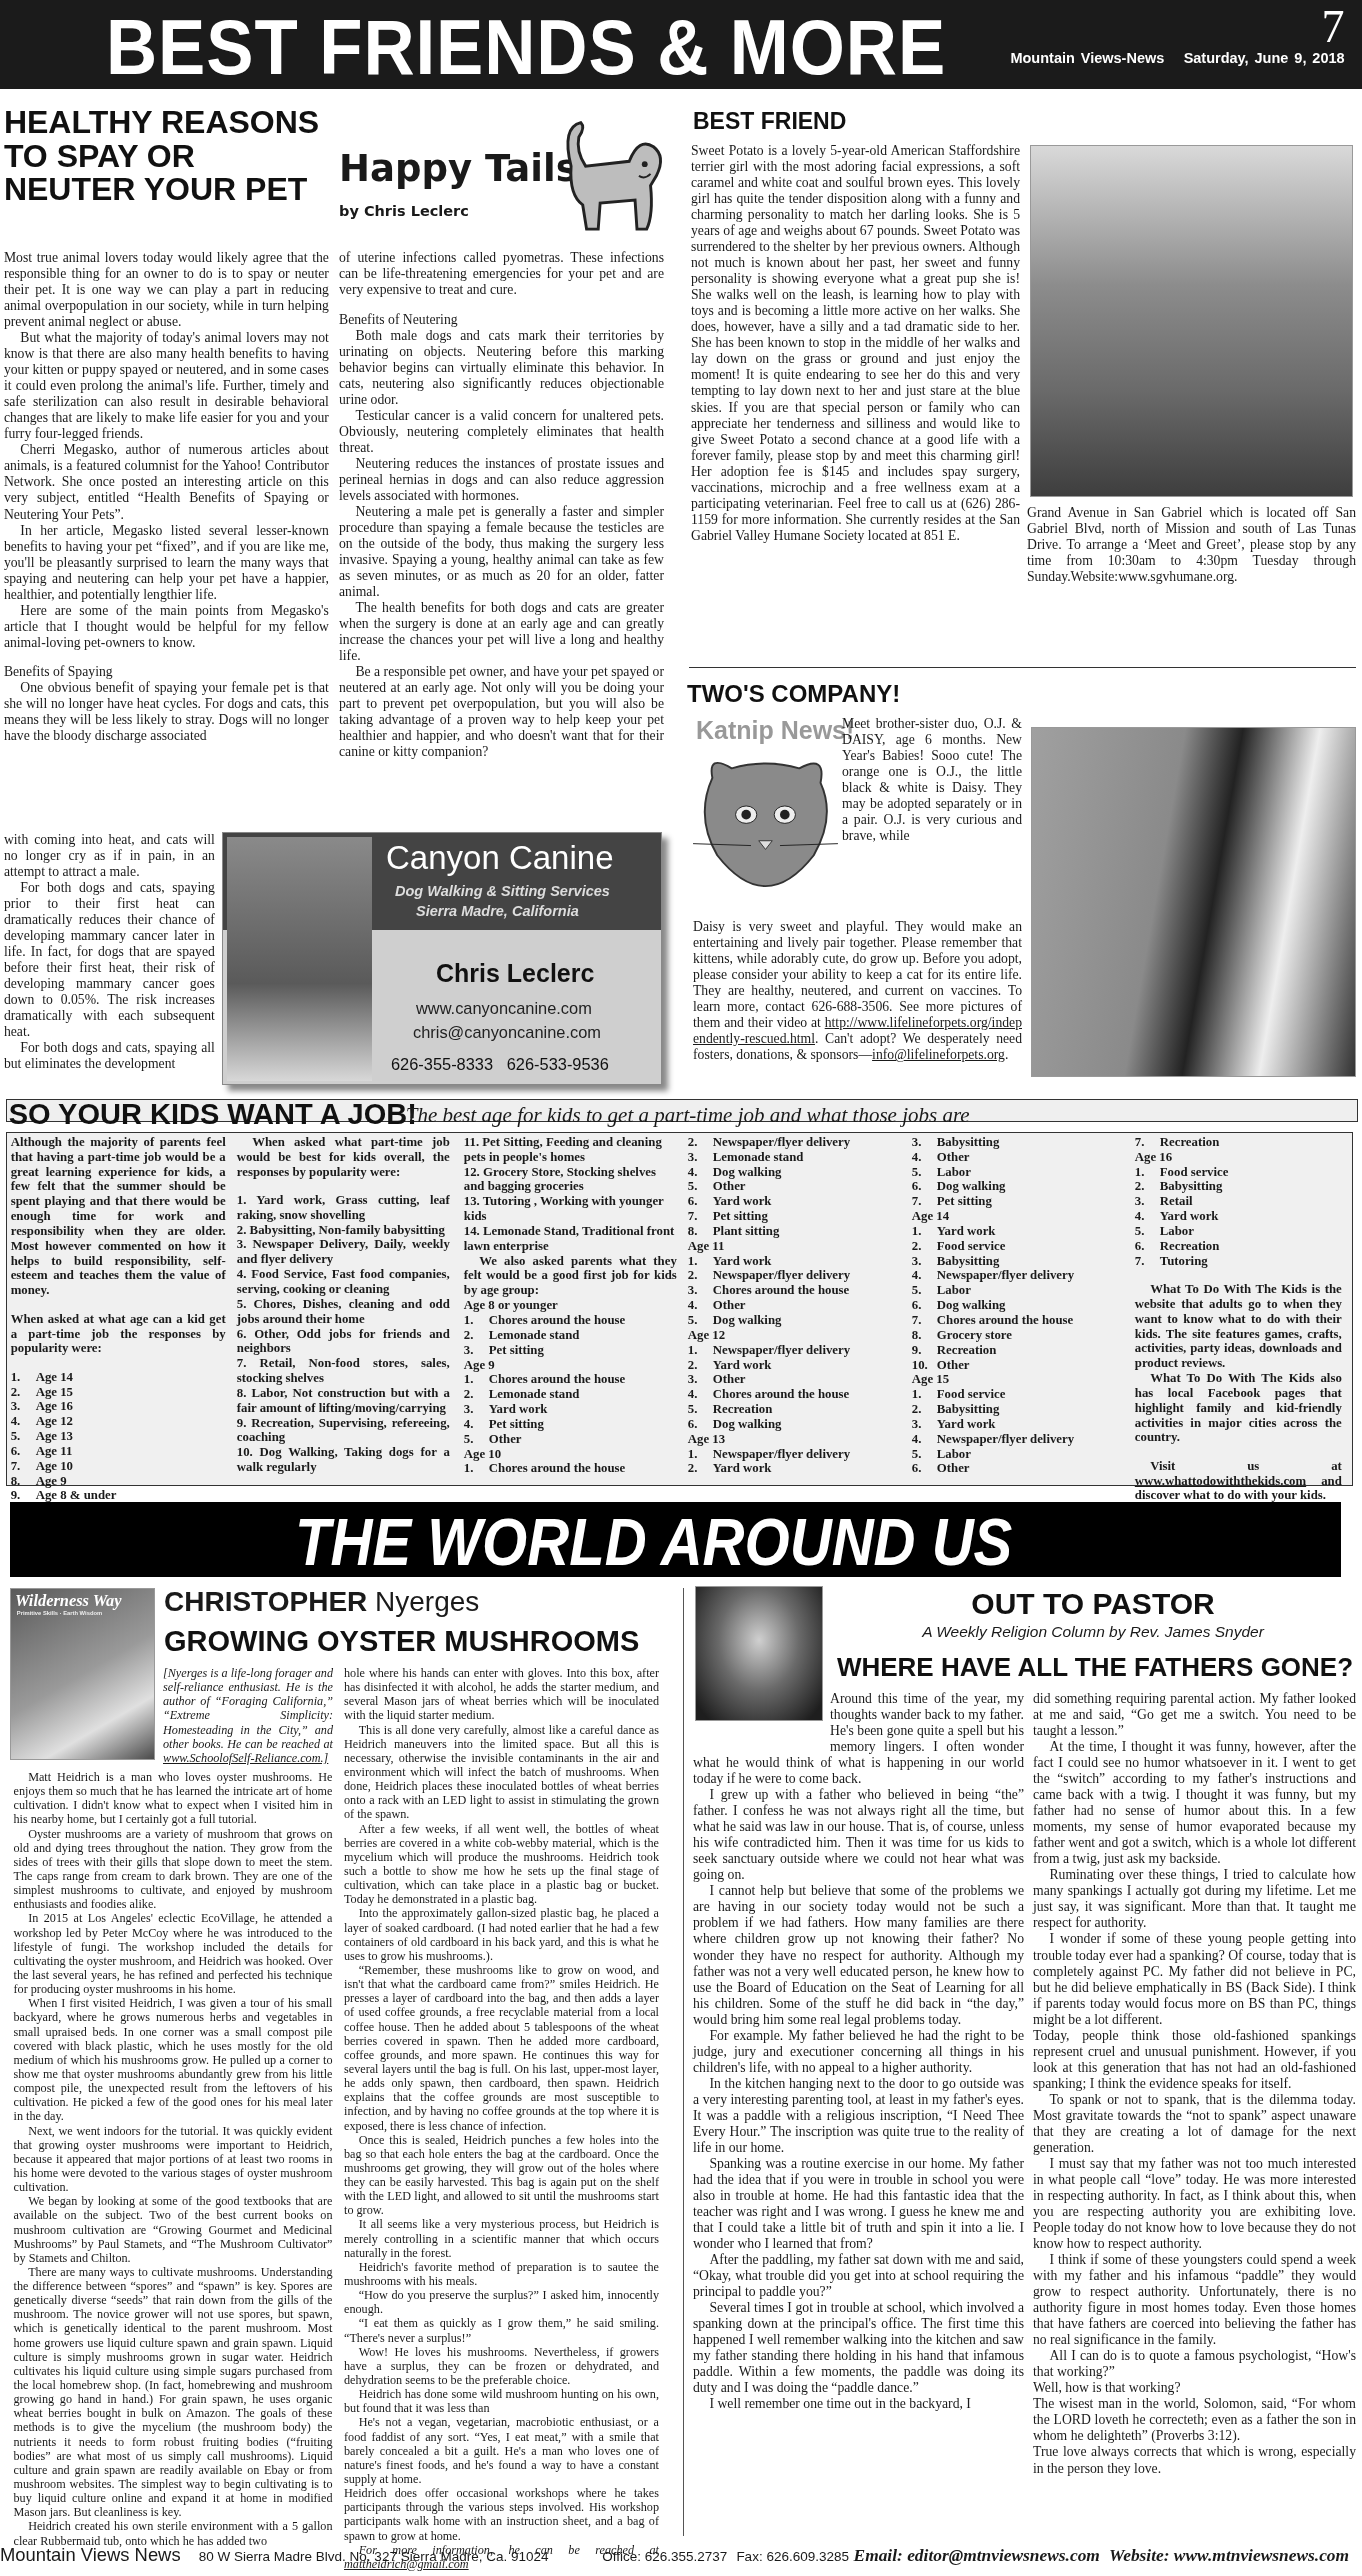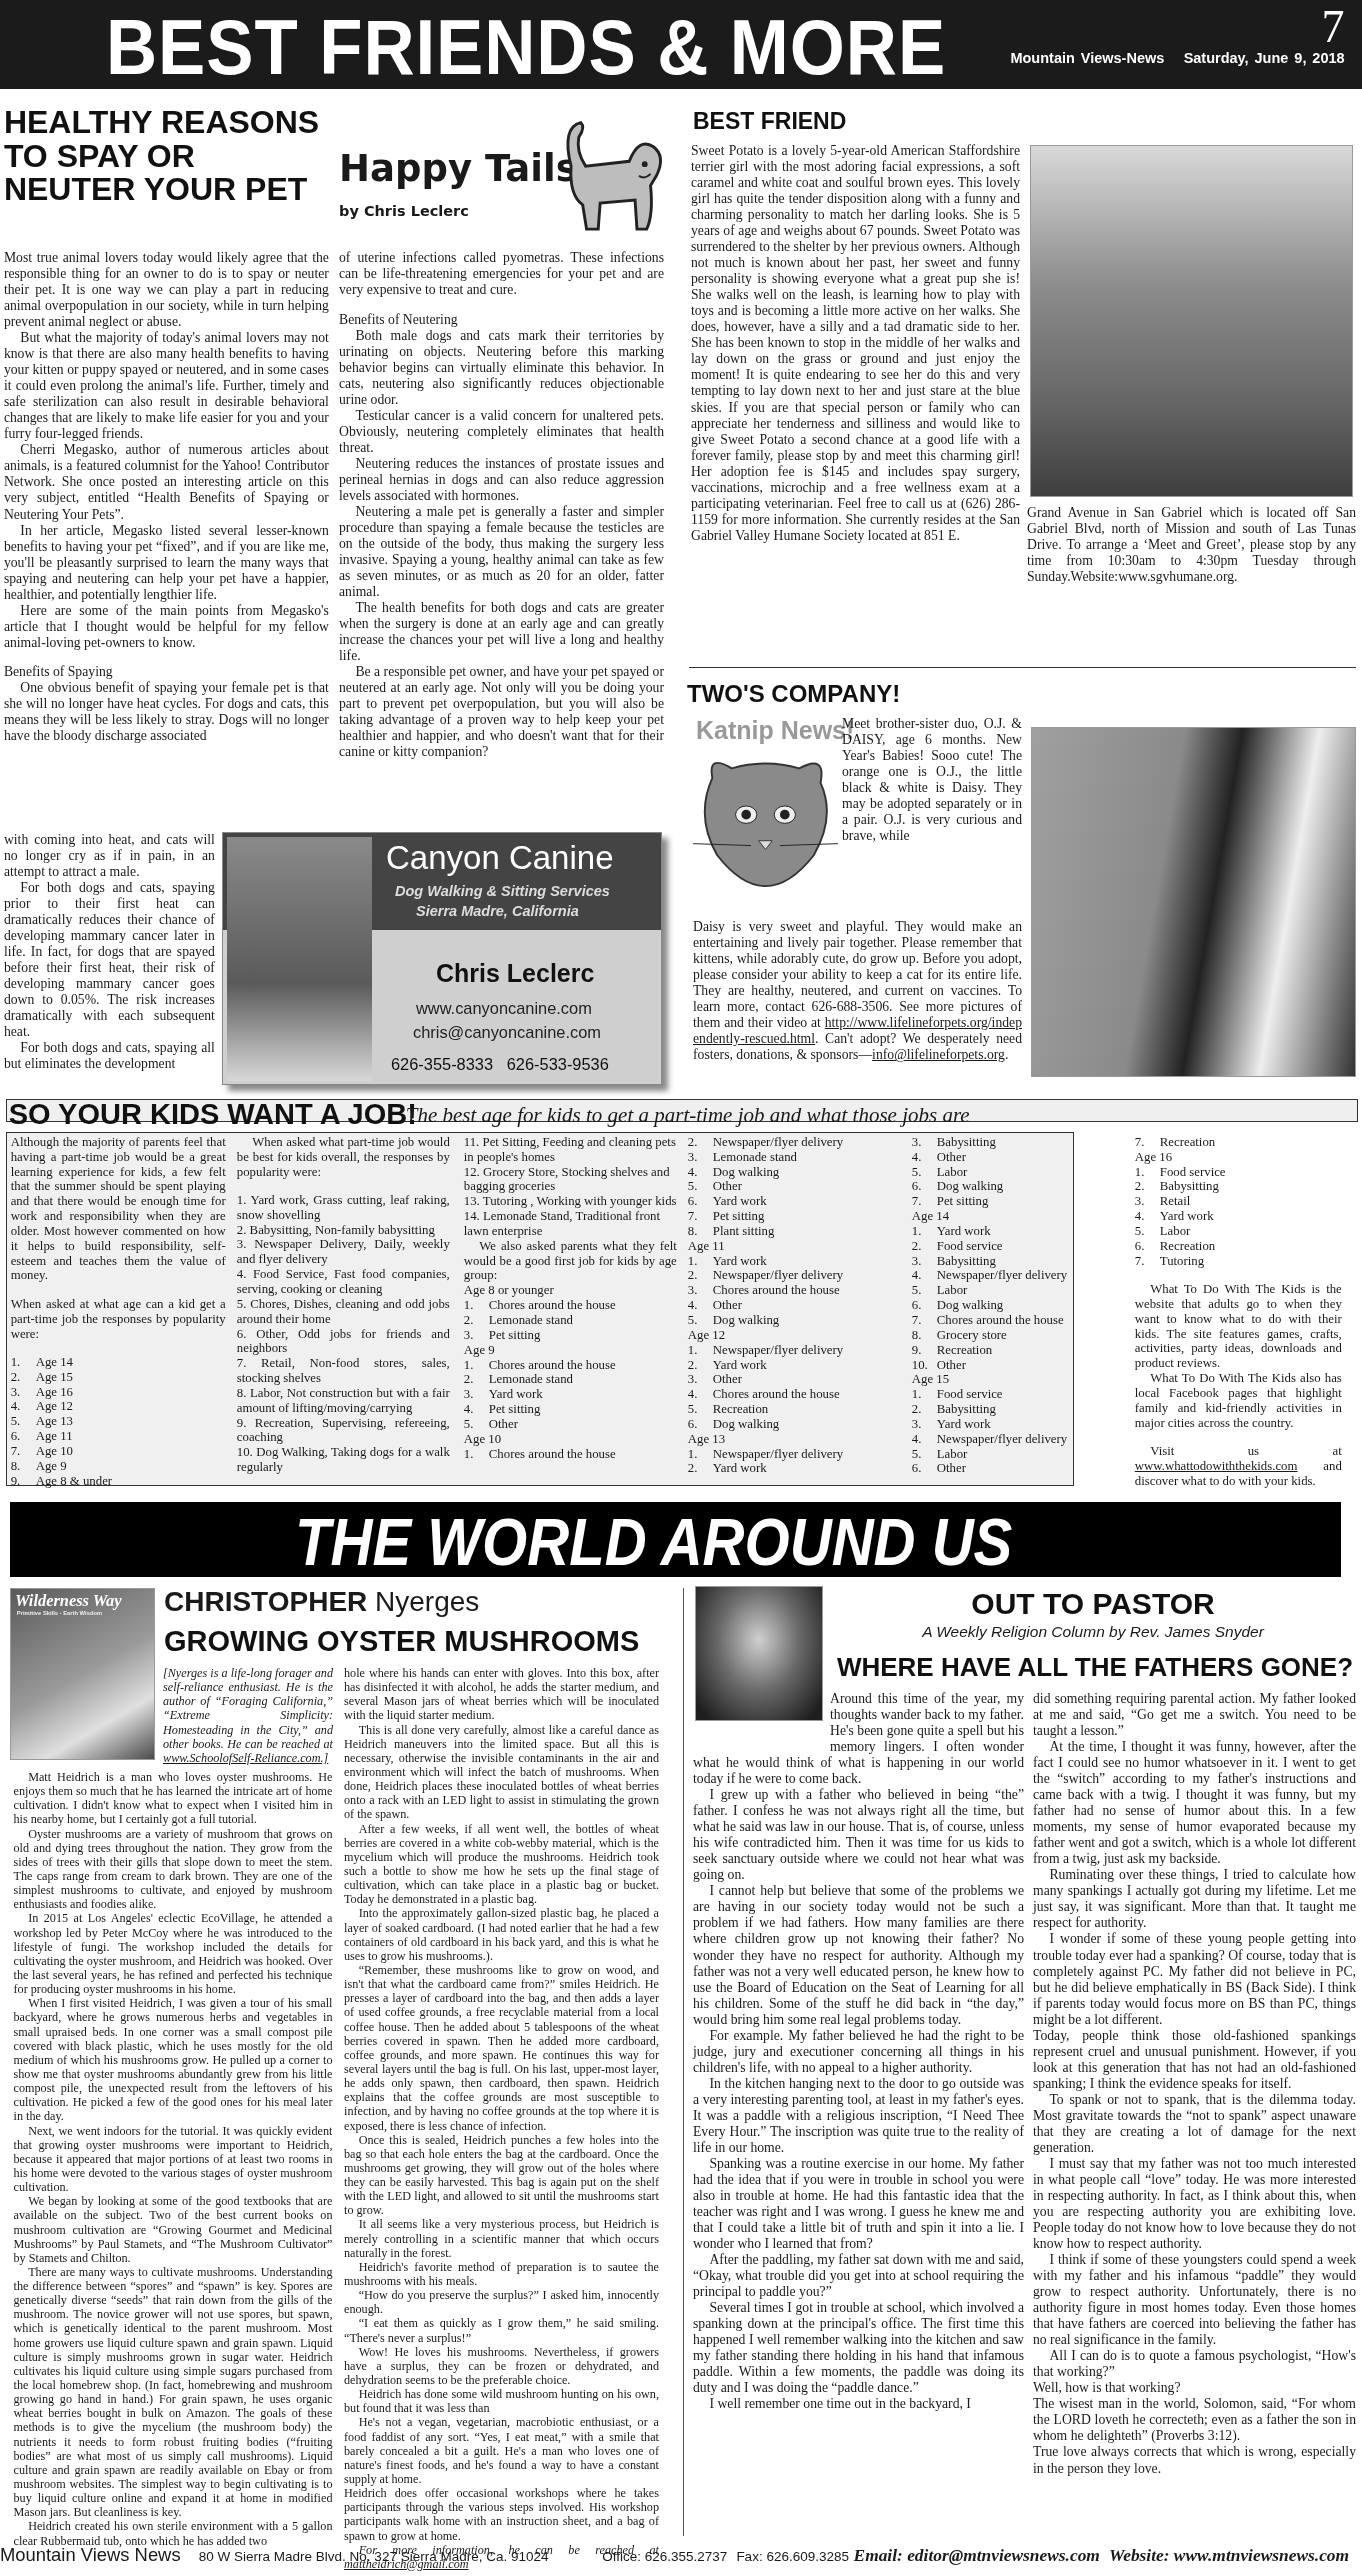--- a/index.html
+++ b/index.html
@@ -21,21 +21,21 @@
   
   .hd { font-family: "Liberation Sans", sans-serif; font-weight: bold; color: #111; }
 
   
   .ht-title { left: 339px; top: 147px; font-family: "DejaVu Sans", sans-serif; font-weight: bold; font-size: 37px; }
   .ht-by { left: 339px; top: 203px; font-family: "DejaVu Sans", sans-serif; font-weight: bold; font-size: 14.5px; }
 
   .photo { background: linear-gradient(160deg, #b8b8b8 0%, #6f6f6f 45%, #3d3d3d 100%); border: 1px solid #999; }
 
   .kids-hdr { left: 5.8px; top: 1099px; width: 1352px; height: 23px; border: 1.9px solid #333; background: #efefef; }
-  .kids-box { left: 5.8px; top: 1132px; width: 1068px; height: 354px; border: 1.9px solid #333; background: #f0f0f0; padding: 1.9px 3.9px; font-size: 12.8px; line-height: 1.16; }
+  .kids-box { left: 5.8px; top: 1132px; width: 1347px; height: 354px; border: 1.9px solid #333; background: #f0f0f0; padding: 1.9px 3.9px; font-size: 12.8px; line-height: 1.16; font-weight: bold; }
   .kcol { position: absolute; top: 1.9px; }
   .kcol .li { display: flex; }
   .kcol .li .n { width: 25px; flex: none; }
 
   .world { left: 9.7px; top: 1502px; width: 1331px; height: 75px; background: #000; font-style: italic; }
   .world-title { position: absolute; left: 285px; top: 1.9px; font-family: "Liberation Sans", sans-serif; font-weight: bold; font-size: 66px; color: #fff; transform: scaleX(0.88); transform-origin: left; }
 
   .small { font-size: 12.2px; line-height: 1.16; }
   .footer { left: 0; top: 2544px; width: 1362px; height: 32px; font-family: "Liberation Sans", sans-serif; font-size: 16.4px; white-space: nowrap; }
   .footer .it { font-family: "Liberation Serif", serif; font-weight: bold; font-style: italic; font-size: 17.4px; }

